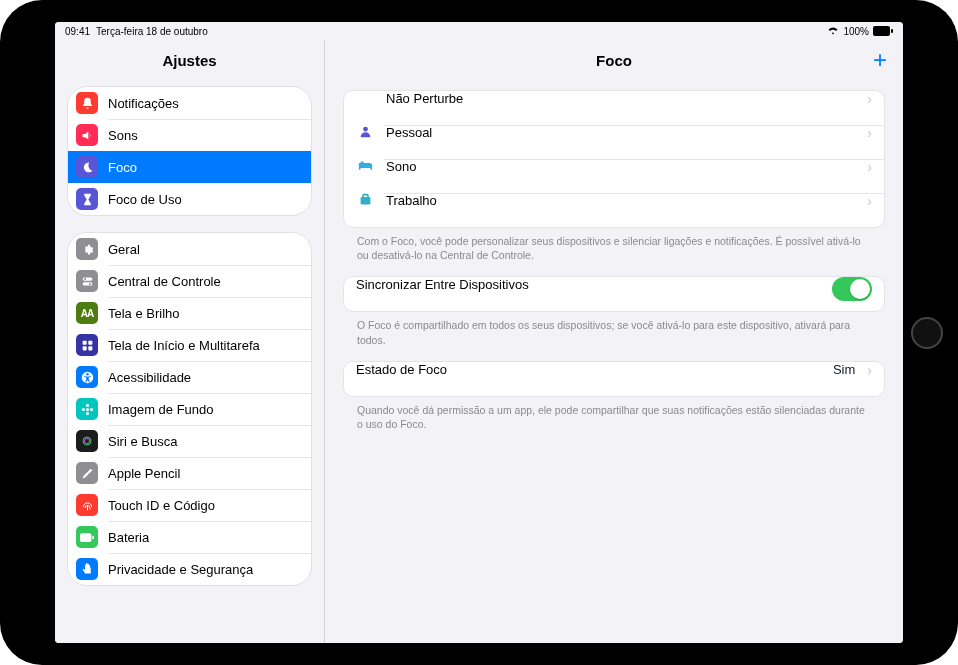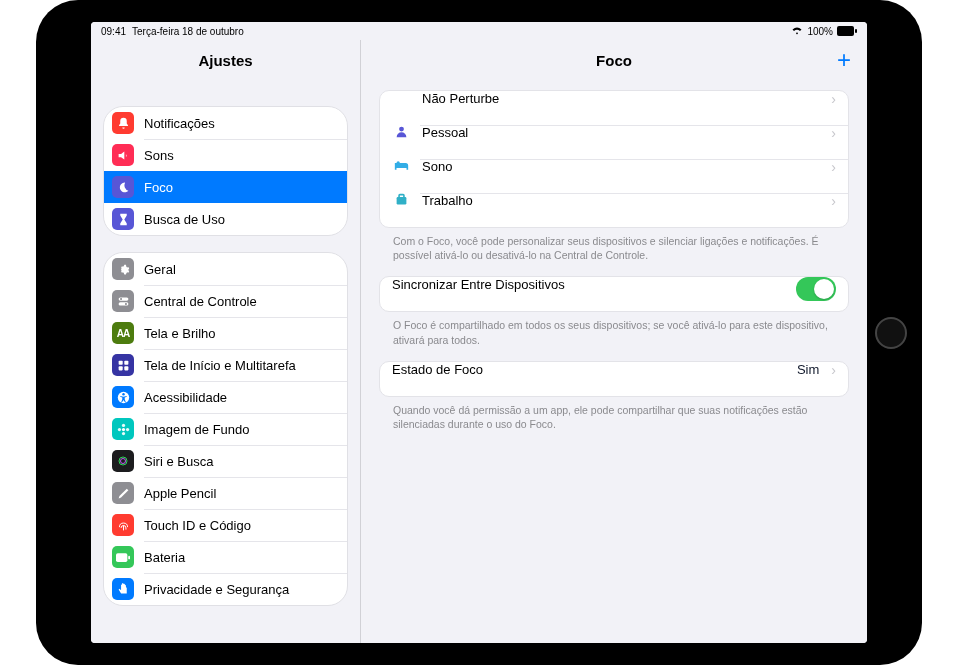--- a/index.html
+++ b/index.html
@@ -7,21 +7,21 @@
     font-family: -apple-system, BlinkMacSystemFont, "Segoe UI", Helvetica, Arial, sans-serif;
     background: #fff;
     width: 958px;
     height: 665px;
     overflow: hidden;
     display: flex;
     align-items: center;
     justify-content: center;
   }
   .ipad-frame {
-    width: 886px;
+    width: 958px;
     height: 665px;
     background: #000;
     border-radius: 42px;
     padding: 22px 55px;
     position: relative;
   }
   .home-button {
     position: absolute;
     right: 15px;
     top: 50%;
@@ -62,21 +62,20 @@
     overflow: hidden;
   }
   
   
   .sidebar {
     width: 270px;
     background: #f2f2f7;
     display: flex;
     flex-direction: column;
     border-right: 1px solid #d1d1d6;
-    gap: 20px;
   }
   .sidebar-header {
     height: 40px;
     display: flex;
     align-items: center;
     justify-content: center;
     font-weight: 600;
     font-size: 15px;
   }
   .sidebar-content {
@@ -285,21 +284,21 @@
                   </svg>
                 </div>
                 <span class="row-label">Foco</span>
               </div>
               <div class="settings-row">
                 <div class="row-icon" style="background: rgb(88, 86, 214);">
                   <svg width="13" height="13" viewBox="0 0 16 16">
                     <path fill="#fff" d="M4 1h8v2l-3 5 3 5v2H4v-2l3-5-3-5V1z"></path>
                   </svg>
                 </div>
-                <span class="row-label">Busca de Uso</span>
+                <span class="row-label">Foco de Uso</span>
               </div>
             </div>
             <div class="settings-group">
               <div class="settings-row">
                 <div class="row-icon" style="background: rgb(142, 142, 147);">
                   <svg width="13" height="13" viewBox="0 0 16 16">
                     <path fill="#fff" d="M8 5a3 3 0 1 0 0 6 3 3 0 0 0 0-6zm6 3l1-1-1-2-1.5.5-1-1L11 2H9l-.5 1.5-1 1L6 4 5 6l1 1v2l-1 1 1 2 1.5-.5 1 1L9 14h2l.5-1.5 1-1 1.5.5 1-2-1-1V8z"></path>
                   </svg>
                 </div>
                 <span class="row-label">Geral</span>

